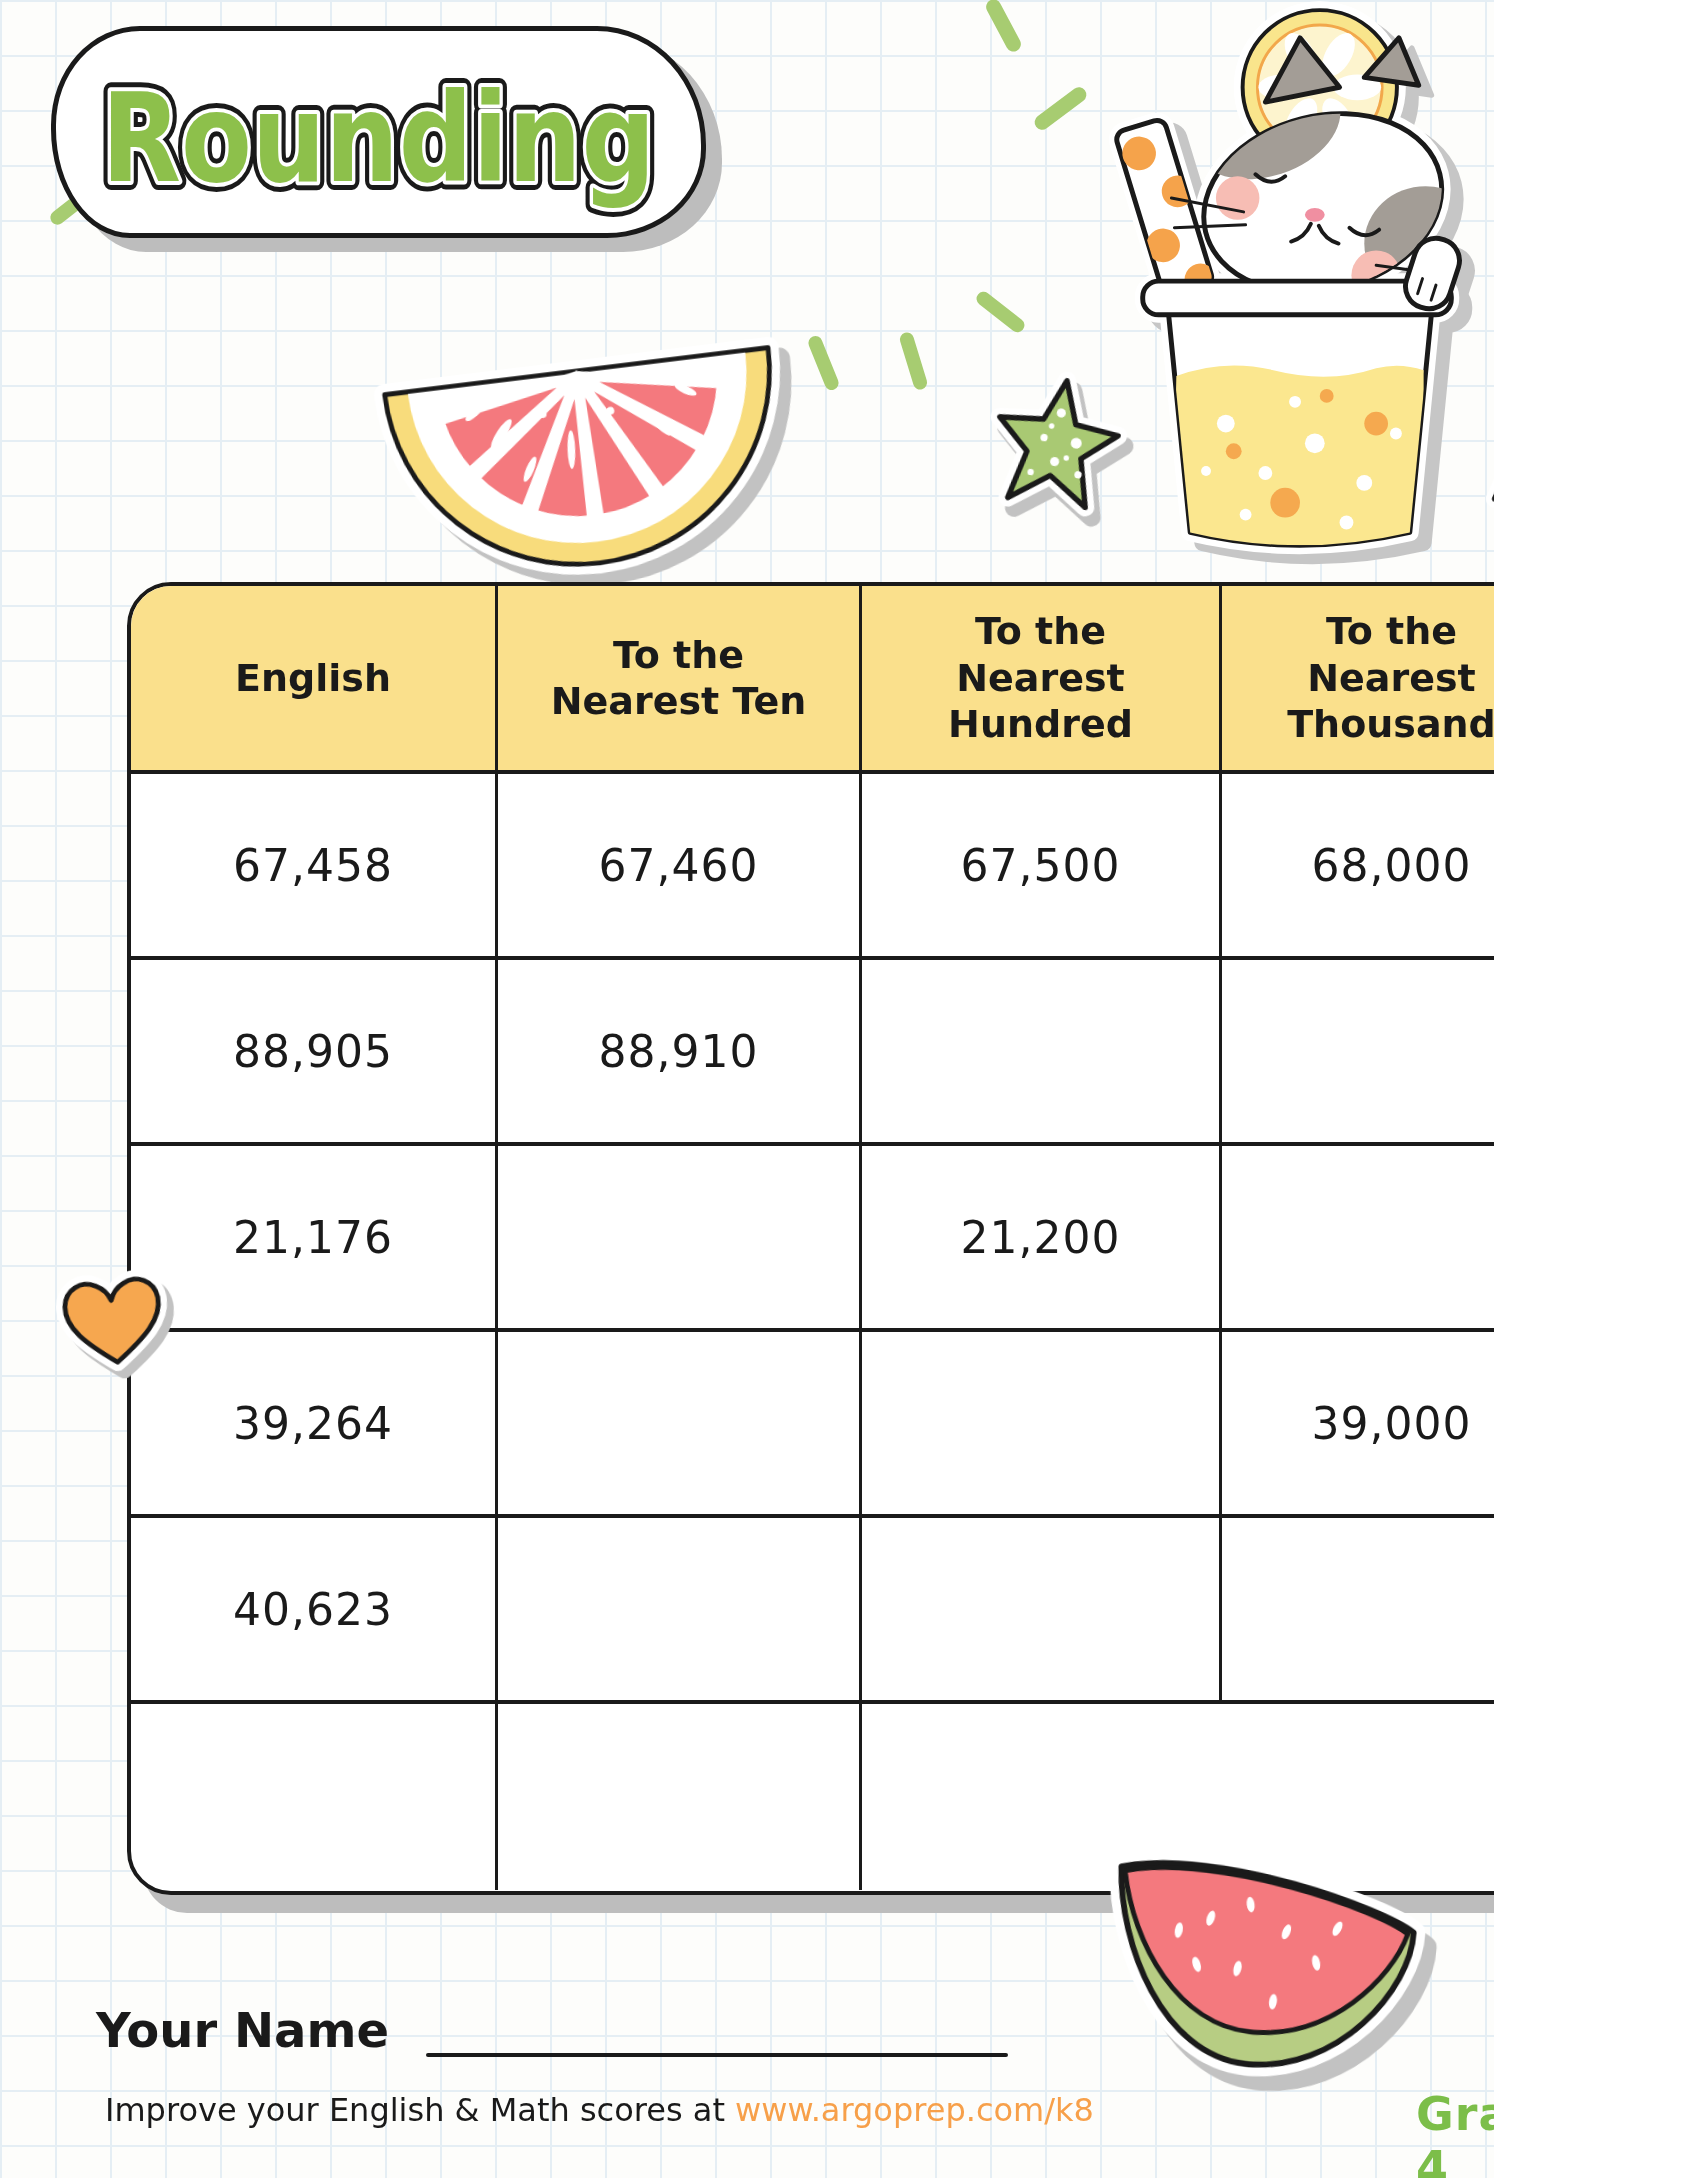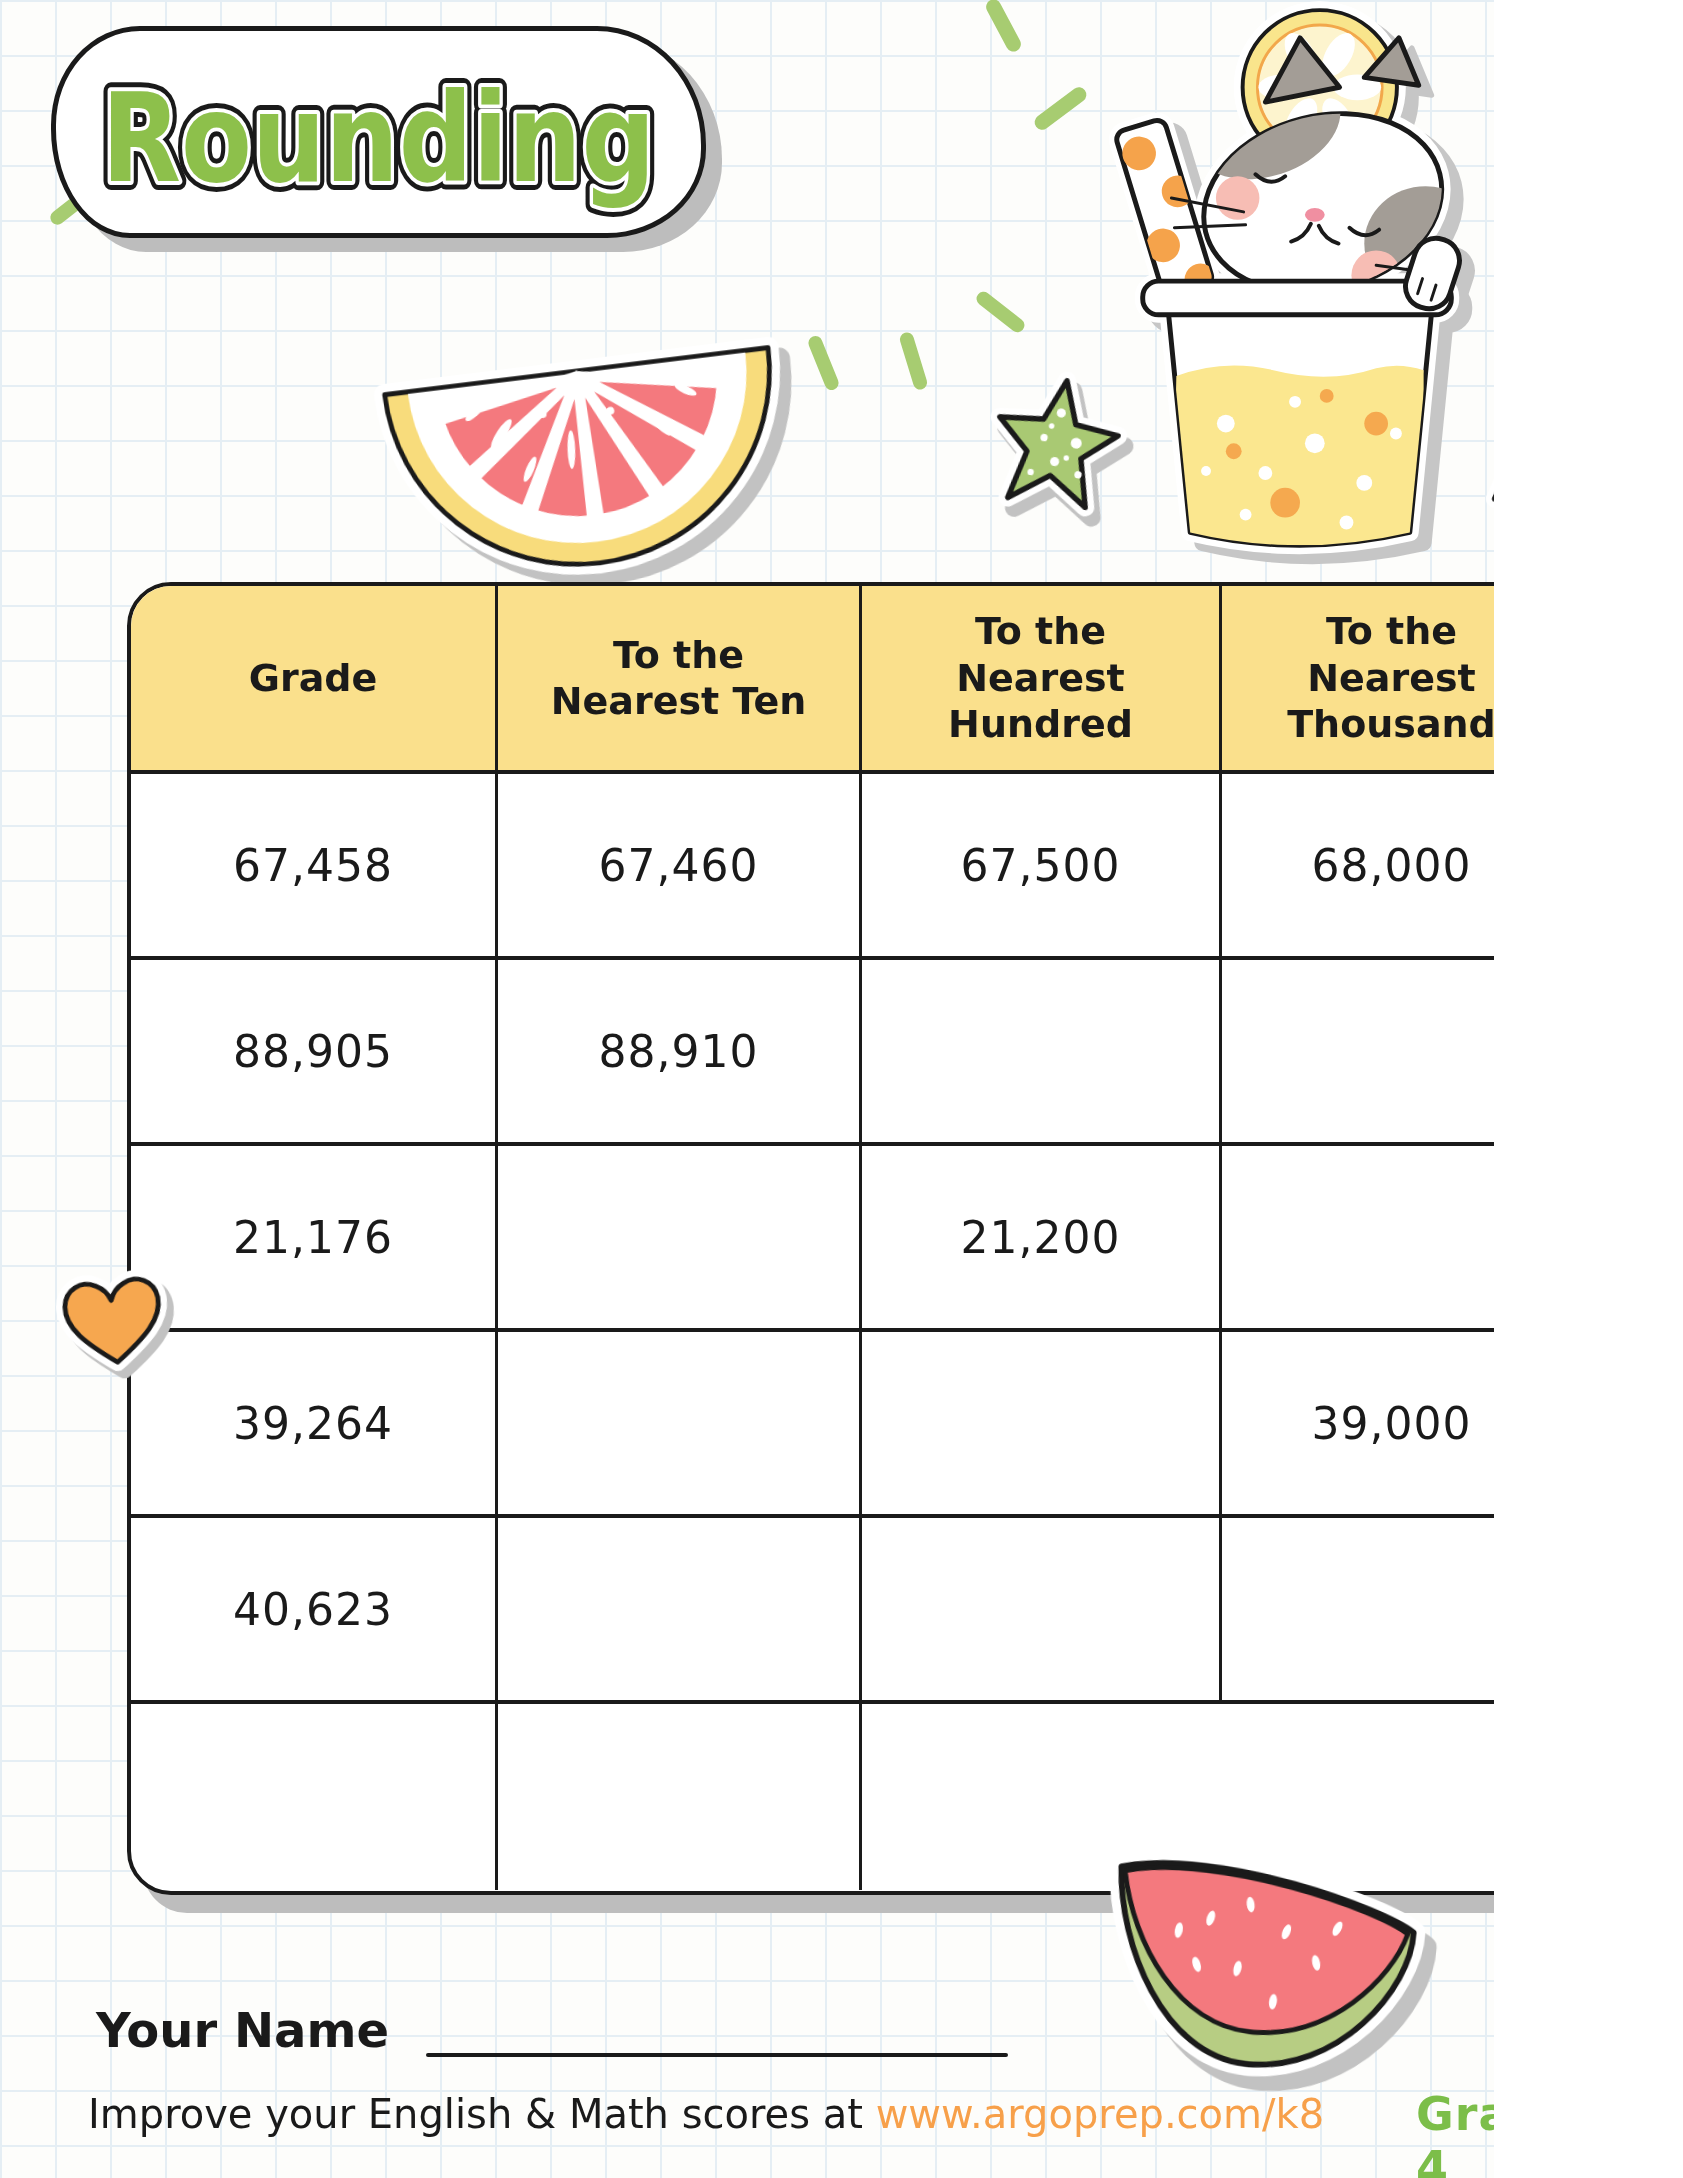--- a/index.html
+++ b/index.html
@@ -38,21 +38,21 @@
   }
   .cell.c0,.cell.c1,.cell.c2{border-right:3px solid #1a1a1a;}
   .cell.last{border-bottom:none;}
   .th{
     background:#fae08c; font-weight:bold; font-size:38px; line-height:1.22;
     white-space:pre-line; letter-spacing:0;
   }
   
   .yourname{left:96px; top:2002px; font-size:48px; font-weight:bold;}
   .nameline{left:426px; top:2053px; width:582px; height:4px; background:#1a1a1a; border-radius:2px;}
-  .promo{left:88px; top:2091px; font-size:40px;}
+  .promo{left:105px; top:2091px; font-size:32px;}
   .promo .url{color:#f7a04a;}
   .grade{left:1416px; top:2087px; font-size:46px; font-weight:bold; color:#7cbe49; letter-spacing:1px;}
   
   .sticker svg{display:block;width:100%;height:100%;overflow:visible;}
   .grapefruit{left:368px; top:279px; width:432px; height:309px; transform:rotate(-7deg);}
   .grapefruit svg{filter:drop-shadow(10px 12px 0 #c2c2c2);}
   .star{left:992px; top:368px; width:127px; height:156px; transform:rotate(10deg);}
   .star svg{filter:drop-shadow(8px 9px 0 #c2c2c2);}
   .catcup{left:1117px; top:8px; width:364px; height:572px;}
   .catcup svg{filter:drop-shadow(13px 10px 0 #c6c6c6);}
@@ -257,21 +257,21 @@
         <ellipse cx="54" cy="62" rx="3" ry="4.5" transform="rotate(-15 54 62)"></ellipse>
         <ellipse cx="72" cy="72" rx="3" ry="4.5" transform="rotate(30 72 72)"></ellipse>
         <ellipse cx="48" cy="84" rx="3" ry="4.5" transform="rotate(10 48 84)"></ellipse>
         <ellipse cx="80" cy="90" rx="3" ry="4.5" transform="rotate(-20 80 90)"></ellipse>
         <ellipse cx="94" cy="76" rx="3" ry="4.5" transform="rotate(15 94 76)"></ellipse>
       </g>
     </svg>
   </div>
 
   <div class="abs tbl">
-    <div class="cell th c0">Grade</div>
+    <div class="cell th c0">English</div>
     <div class="cell th c1">To the
 Nearest Ten</div>
     <div class="cell th c2">To the
 Nearest
 Hundred</div>
     <div class="cell th c3">To the
 Nearest
 Thousand</div>
 
     <div class="cell c0">67,458</div>

